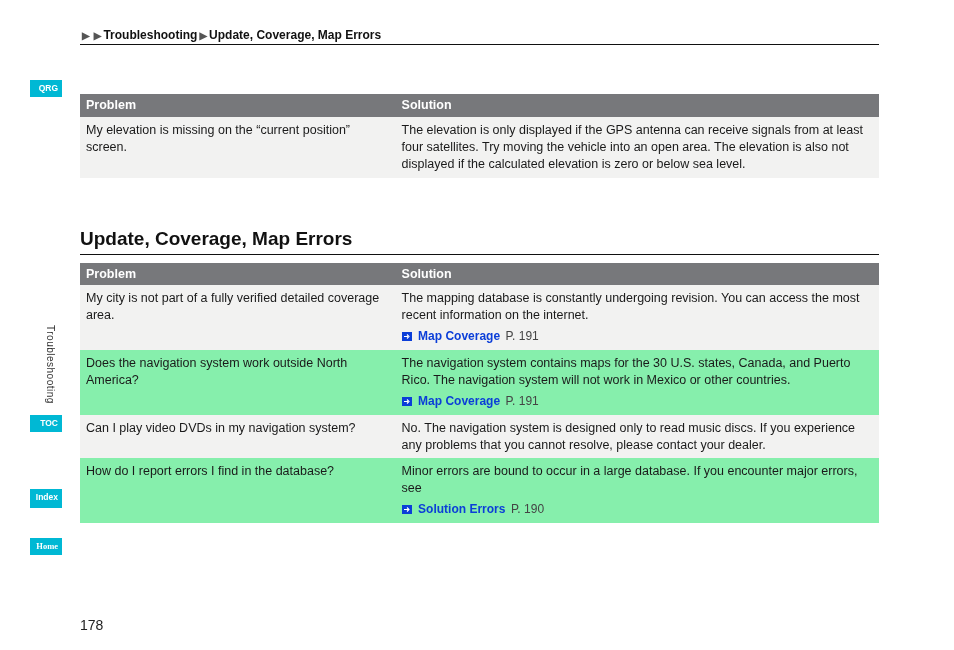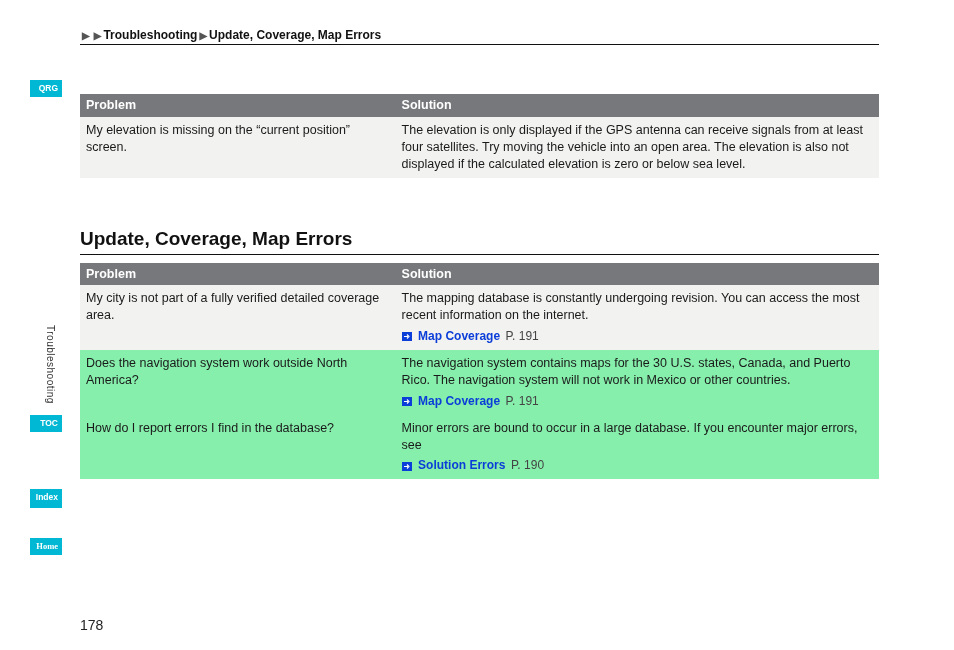--- a/index.html
+++ b/index.html
@@ -214,20 +214,24 @@
           <svg class="xref-icon" width="10" height="9" viewBox="0 0 10 9">
                 <rect x="0" y="0" width="10" height="9" fill="#0b3ed8"></rect>
                 <path d="M2 4.5 L6 4.5 M5 2.5 L7 4.5 L5 6.5" stroke="#ffffff" stroke-width="1.1" fill="none"></path>
               </svg>
           <a class="xref-label">Map Coverage</a>
           <span class="xref-page">P. 191</span>
         </div>
       </td>
     </tr>
 
+    <tr class="row-a">
+      <td>Can I play video DVDs in my navigation system?</td>
+      <td>No. The navigation system is designed only to read music discs. If you experience any problems that you cannot resolve, please contact your dealer.</td>
+    </tr>
 
     <tr class="row-b">
       <td>How do I report errors I find in the database?</td>
       <td>
         <span>Minor errors are bound to occur in a large database. If you encounter major errors, see</span>
         <div class="xref-row">
           <svg class="xref-icon" width="10" height="9" viewBox="0 0 10 9">
                 <rect x="0" y="0" width="10" height="9" fill="#0b3ed8"></rect>
                 <path d="M2 4.5 L6 4.5 M5 2.5 L7 4.5 L5 6.5" stroke="#ffffff" stroke-width="1.1" fill="none"></path>
               </svg>

